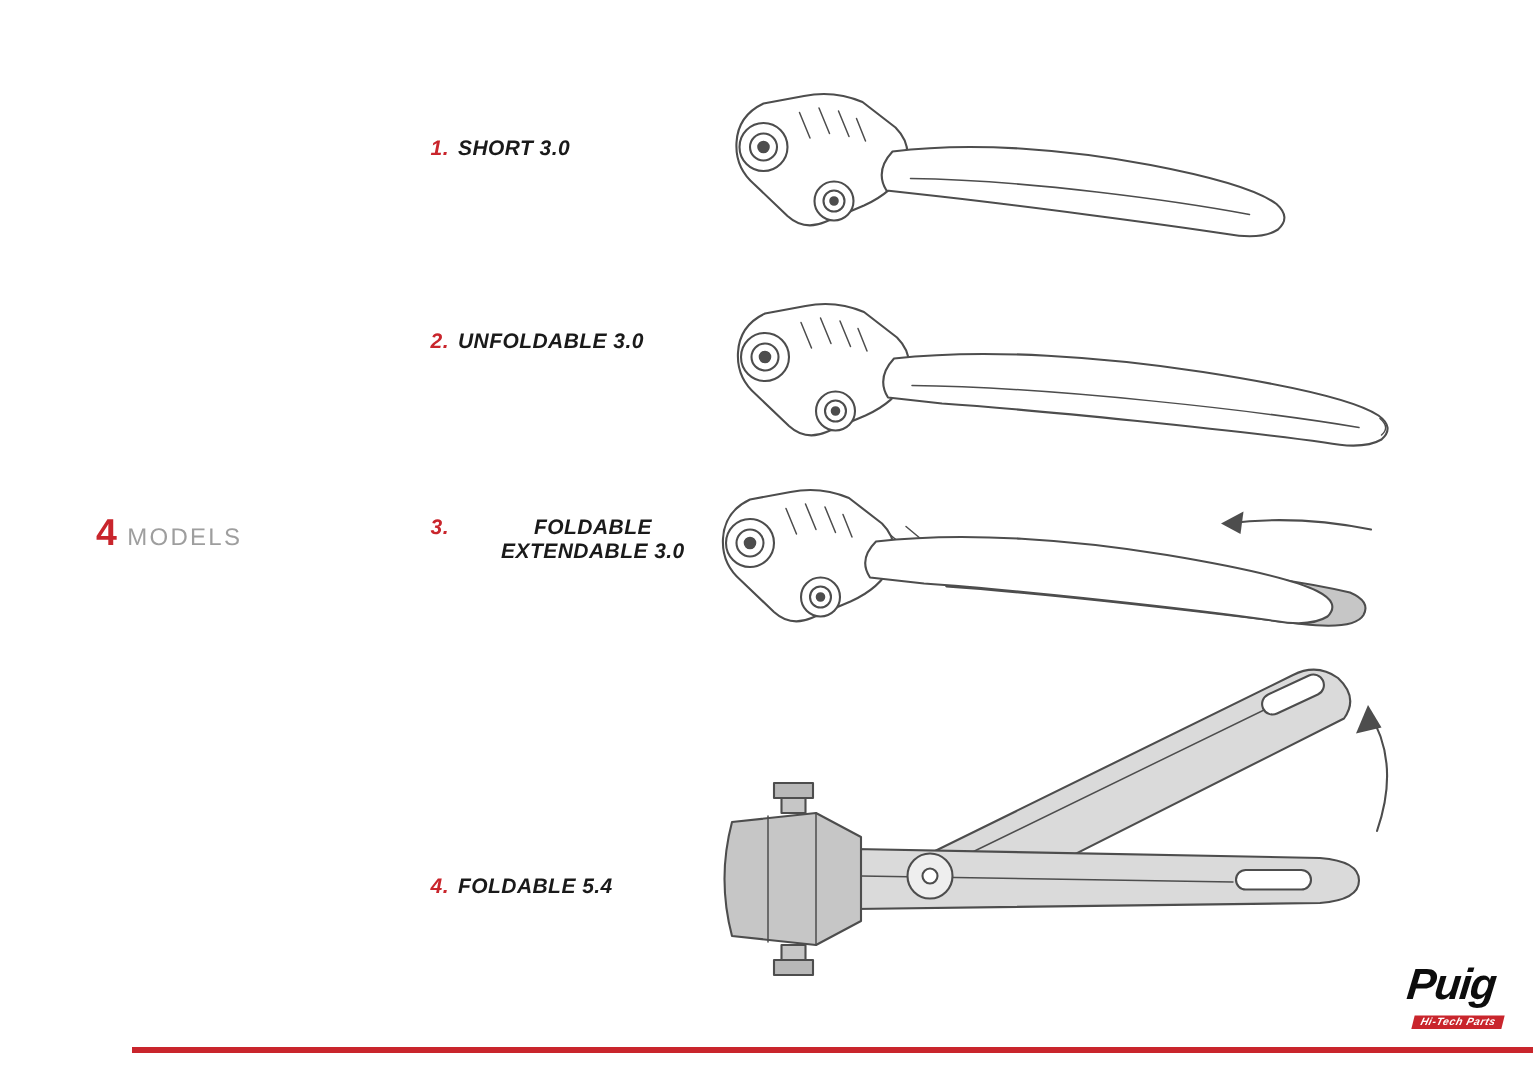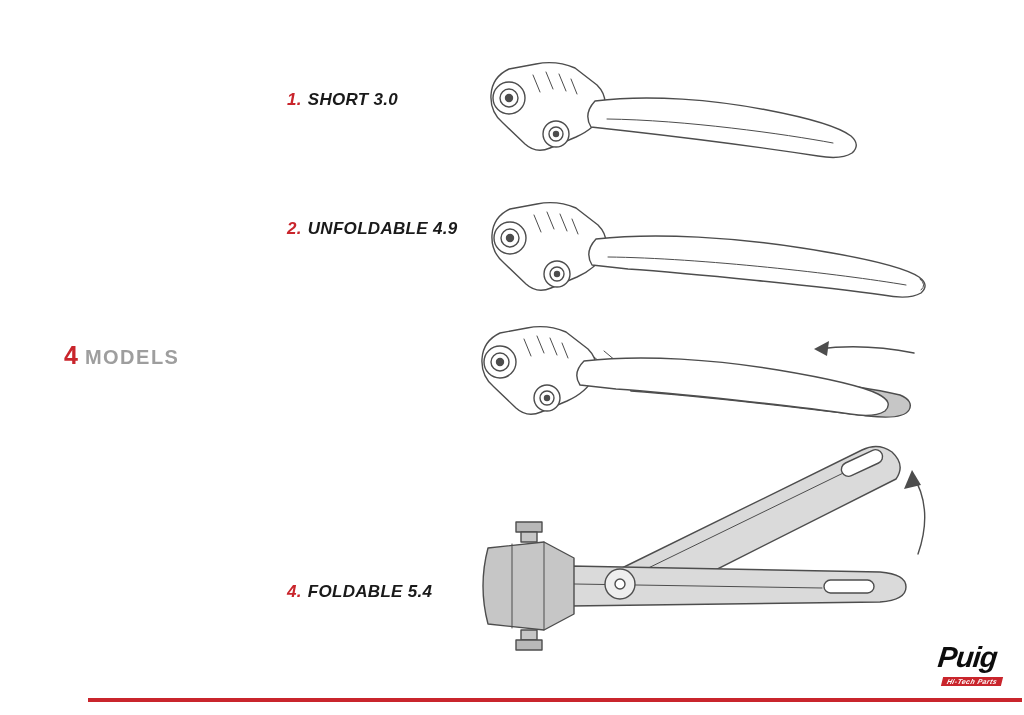--- a/index.html
+++ b/index.html
@@ -7,26 +7,26 @@
   body {
     width: 1024px; height: 715px;
     font-family: "Liberation Sans", sans-serif;
     position: relative; overflow: hidden;
   }
   .page { position: relative; width: 1024px; height: 715px; background: #ffffff; }
 
   
   .models-heading { position: absolute; left: 64px; top: 341px; white-space: nowrap; }
   .models-count { color: var(--accent, #c9252c); font-weight: bold; font-size: 25px; }
-  .models-word  { color: var(--heading-gray, #9e9e9e); font-weight: bold; font-size: 20px; letter-spacing: 1.5px; margin-left: 7px; }
+  .models-word  { color: var(--heading-gray, #9e9e9e); font-weight: normal; font-size: 16px; letter-spacing: 1.5px; margin-left: 7px; }
 
   
   .model-label {
     position: absolute; font-style: italic; font-weight: bold;
-    font-size: 17px; color: #1a1a1a; letter-spacing: 0.3px; white-space: nowrap;
+    font-size: 14px; color: #1a1a1a; letter-spacing: 0.3px; white-space: nowrap;
   }
   .model-label .num { color: var(--accent, #c9252c); margin-right: 6px; }
   .label-1 { left: 287px; top: 90px; }
   .label-2 { left: 287px; top: 219px; }
   .label-3 { left: 287px; top: 343px; white-space: normal; width: 230px; }
   .label-3 .name { display: inline-block; width: 180px; text-align: center; vertical-align: top; }
   .label-4 { left: 287px; top: 582px; }
 
   
   .lever { position: absolute; color: var(--line-art, #4d4d4d); }
@@ -63,23 +63,26 @@
 
   <div class="models-heading">
     <span class="models-count">4</span><span class="models-word">MODELS</span>
   </div>
 
   <div class="model-label label-1">
     <span class="num">1.</span><span class="name">SHORT 3.0</span>
   </div>
 
   <div class="model-label label-2">
-    <span class="num">2.</span><span class="name">UNFOLDABLE 4.9</span>
+    <span class="num">2.</span><span class="name">UNFOLDABLE 3.0</span>
   </div>
 
+  <div class="model-label label-3">
+    <span class="num">3.</span><span class="name">FOLDABLE EXTENDABLE 3.0</span>
+  </div>
 
   <div class="model-label label-4">
     <span class="num">4.</span><span class="name">FOLDABLE 5.4</span>
   </div>
 
   <div class="lever lever-1">
     <svg width="400" height="120" viewBox="0 0 400 120">
       <g stroke="currentColor" stroke-width="1.4" stroke-linejoin="round" stroke-linecap="round" fill="none">
         <path d="M34 12 Q 17 20 16 38 Q 15 55 28 66 L 50 87 Q 61 97 75 91 L 101 80 Q 121 71 128 56 Q 134 40 122 28 L 100 11 Q 81 3 61 7 Z" fill="#ffffff"></path>
         <path d="M58 18 L 65 35 M71 15 L 78 32 M84 17 L 91 34 M96 22 L 102 37" stroke-width="1"></path>

